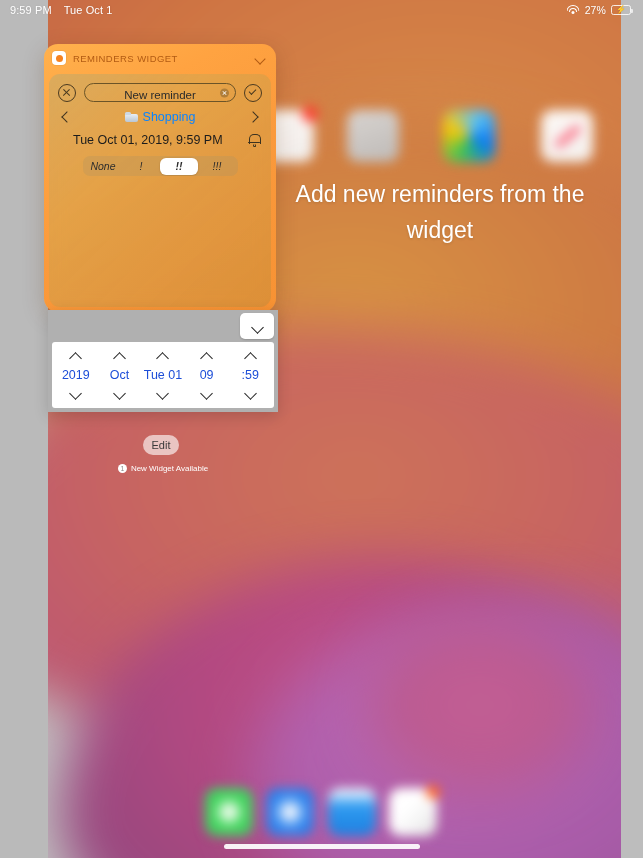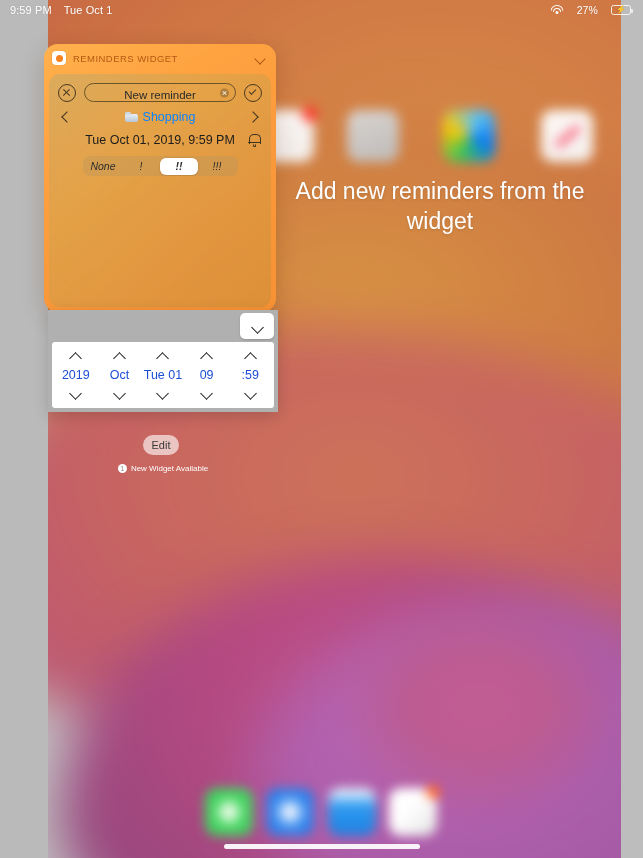--- a/index.html
+++ b/index.html
@@ -64,21 +64,21 @@
   
   #statusbar {
     position: absolute; left: 0; top: 0; width: 643px; height: 20px;
     display: flex; align-items: center; justify-content: space-between;
     padding: 0 12px 0 10px;
     color: #ffffff; font-size: 11px; letter-spacing: .1px;
     z-index: 60;
     text-shadow: 0 0 2px rgba(0,0,0,.12);
   }
   #statusbar .left { display: flex; gap: 12px; align-items: flex-start; }
-  #statusbar .right { display: flex; gap: 13px; align-items: center; font-size: 10.5px; }
+  #statusbar .right { display: flex; gap: 5px; align-items: center; font-size: 10.5px; }
   .wifi-ic { width: 13px; height: 10px; position: relative; display: inline-block; }
   .wifi-ic i {
     position: absolute; border: 1.6px solid #fff; border-bottom: none;
     border-radius: 50% 50% 0 0 / 100% 100% 0 0; left: 50%; transform: translateX(-50%);
   }
   .wifi-ic i:nth-child(1) { width: 13px; height: 6px; top: 0; }
   .wifi-ic i:nth-child(2) { width: 8px; height: 4px; top: 2.6px; }
   .wifi-ic i:nth-child(3) { width: 3px; height: 3px; top: 5.6px; background: #fff; border-radius: 50%; border: none; }
   .batt {
     width: 20px; height: 10px; border: 1.2px solid rgba(255,255,255,.85);
@@ -105,21 +105,21 @@
   #hs3 { left: 443px; top: 110px; background: conic-gradient(from 200deg, #34c759, #ffcc00, #5ac8fa, #007aff, #34c759); }
   #hs4 { left: 541px; top: 110px; background: linear-gradient(160deg,#ffffff,#f6f6f6); }
   #hs4::before {
     content:""; position:absolute; left:12px; top:24px; width:30px; height:5px;
     background:#ff2d55; transform: rotate(-40deg); border-radius: 3px;
   }
 
   
   #hint {
     position: absolute; left: 290px; top: 176px; width: 300px;
-    text-align: center; color: #ffffff; font-size: 23px; line-height: 30px;
+    text-align: center; color: #ffffff; font-size: 23px; line-height: 36px;
     z-index: 20; text-shadow: 0 1px 3px rgba(0,0,0,.14);
   }
 
   
   #widget {
     position: absolute; left: 44px; top: 44px; width: 232px; height: 268px;
     border-radius: 14px; z-index: 30; overflow: hidden;
     background: linear-gradient(150deg, #ffb14d 0%, #ffa341 26%, #fa9a3c 55%, #f79233 100%);
     box-shadow: 0 6px 22px rgba(80,40,0,.22);
   }
@@ -197,21 +197,21 @@
   .folder-ic::before {
     content:""; position:absolute; left:0; top:1.5px; width:13px; height:8.5px;
     background: linear-gradient(180deg,#e8eef5,#b9c6d4); border-radius: 1.5px 2px 2px 2px;
   }
   .folder-ic::after {
     content:""; position:absolute; left:0; top:0; width:6px; height:2.6px;
     background:#cdd8e4; border-radius: 1.5px 1.5px 0 0;
   }
 
   .row3 { display: flex; align-items: center; padding: 7px 10px 0 10px; }
-  .date-text { flex: 1; text-align: center; font-size: 12.5px; color: #1c1c1c; padding-left: 14px; }
+  .date-text { flex: 1; font-size: 12.5px; color: #1c1c1c; padding-left: 14px; }
   .bell-ic { width: 14px; height: 16px; position: relative; flex: none; }
   .bell-ic::before {
     content:""; position:absolute; left:2px; top:2px; width:10px; height:9px;
     border: 1.3px solid #3b3220; border-bottom: none;
     border-radius: 5px 5px 0 0;
   }
   .bell-ic::after {
     content:""; position:absolute; left:1px; top:10.2px; width:12px; height:1.3px; background:#3b3220;
     border-radius: 1px;
   }

